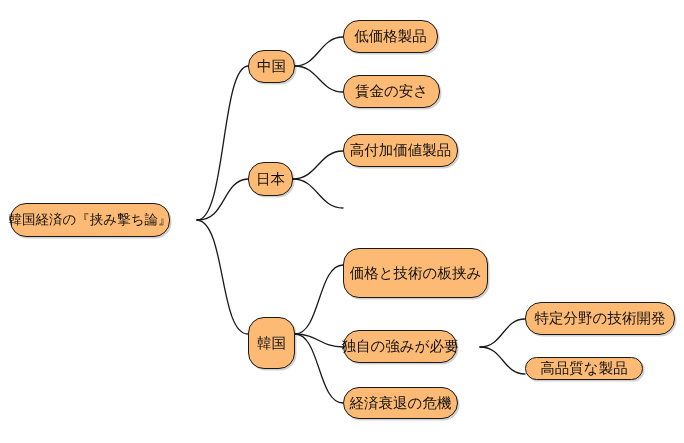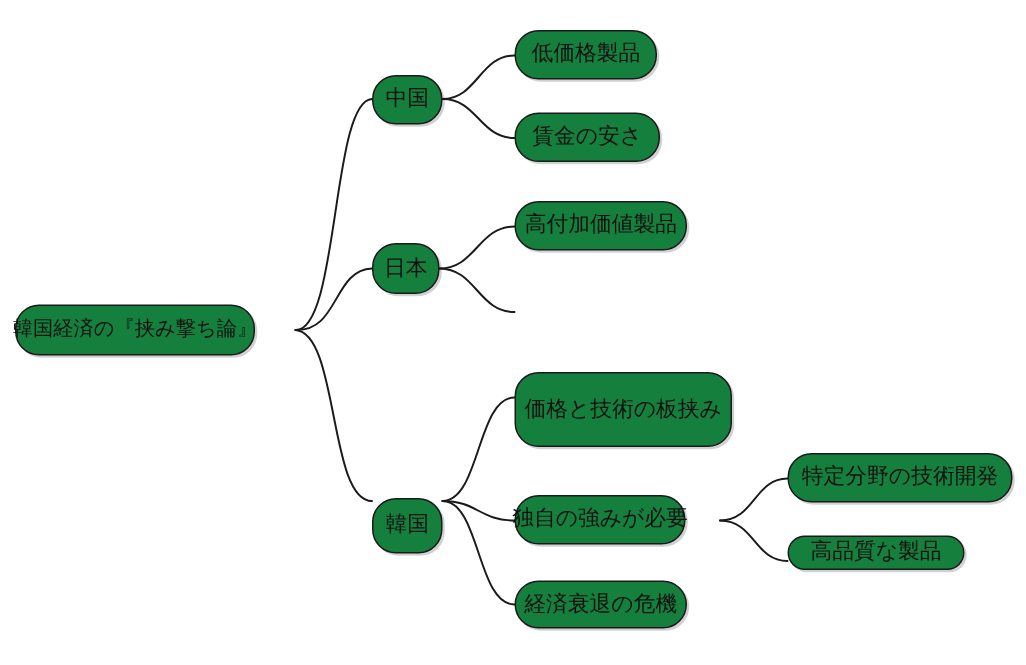--- a/index.html
+++ b/index.html
@@ -18,41 +18,41 @@
   .edge-layer {
     position: absolute;
     left: 0;
     top: 0;
     width: 684px;
     height: 443px;
   }
   .node {
     position: absolute;
     box-sizing: border-box;
-    background: #15803d;
+    background: #fdba74;
     border: 1.4px solid #1a1a1a;
     border-radius: 16px;
     box-shadow: 1.5px 1.5px 0 rgba(0,0,0,0.18);
     display: flex;
     align-items: center;
     justify-content: center;
     font-size: 14.5px;
     line-height: 1;
     color: #111111;
     white-space: nowrap;
   }
   
   .n0  { left: 10px;  top: 203px; width: 160px; height: 34px; font-size: 13.5px; }
   .n1  { left: 248px; top: 50px;  width: 47px;  height: 33px; }
   .n2  { left: 343px; top: 20px;  width: 95px;  height: 33px; }
   .n3  { left: 343px; top: 75px;  width: 97px;  height: 33px; }
   .n4  { left: 248px; top: 162px; width: 45px;  height: 34px; }
   .n5  { left: 343px; top: 134px; width: 115px; height: 33px; }
   .n6  { left: 343px; top: 191px; width: 94px;  height: 34px; }
-  .n7  { left: 248px; top: 332px; width: 47px;  height: 37px; }
+  .n7  { left: 248px; top: 317px; width: 47px;  height: 52px; }
   .n8  { left: 343px; top: 248px; width: 145px; height: 50px; }
   .n9  { left: 343px; top: 330px; width: 114px; height: 33px; }
   .n10 { left: 343px; top: 387px; width: 115px; height: 32px; }
   .n11 { left: 525px; top: 302px; width: 150px; height: 33px; }
   .n12 { left: 525px; top: 357px; width: 118px; height: 23px; }
   .edge {
     fill: none;
     stroke: #1a1a1a;
     stroke-width: 1.3;
     stroke-linecap: round;

